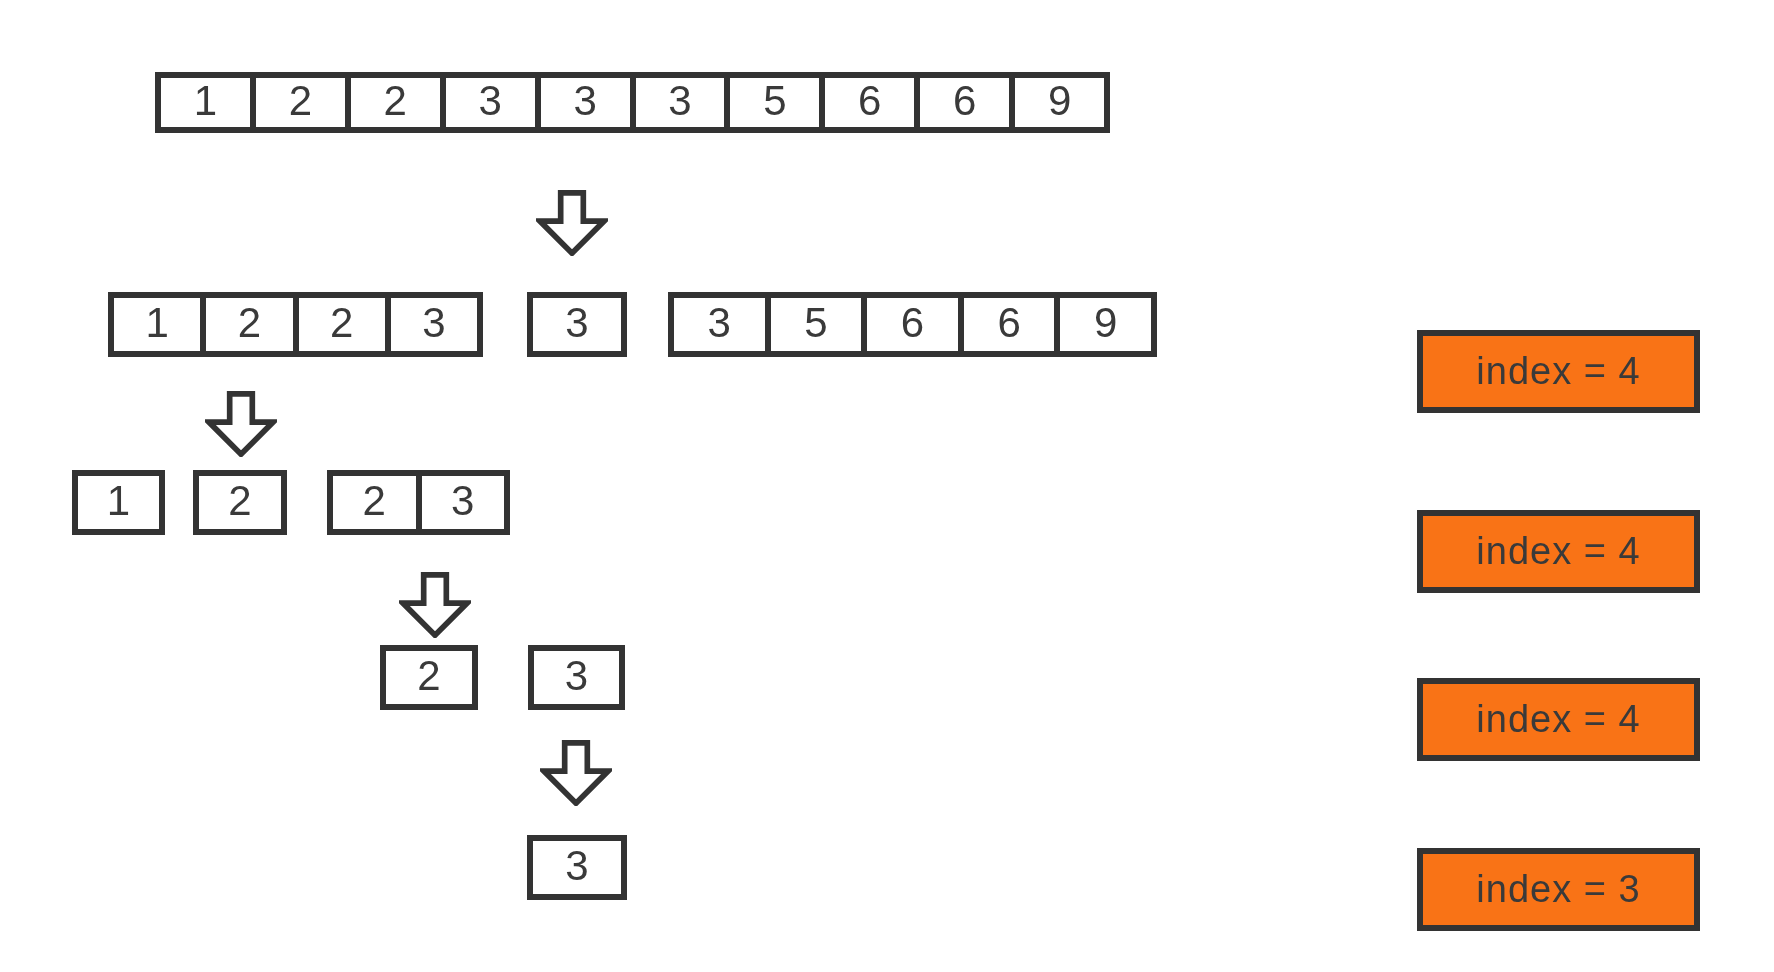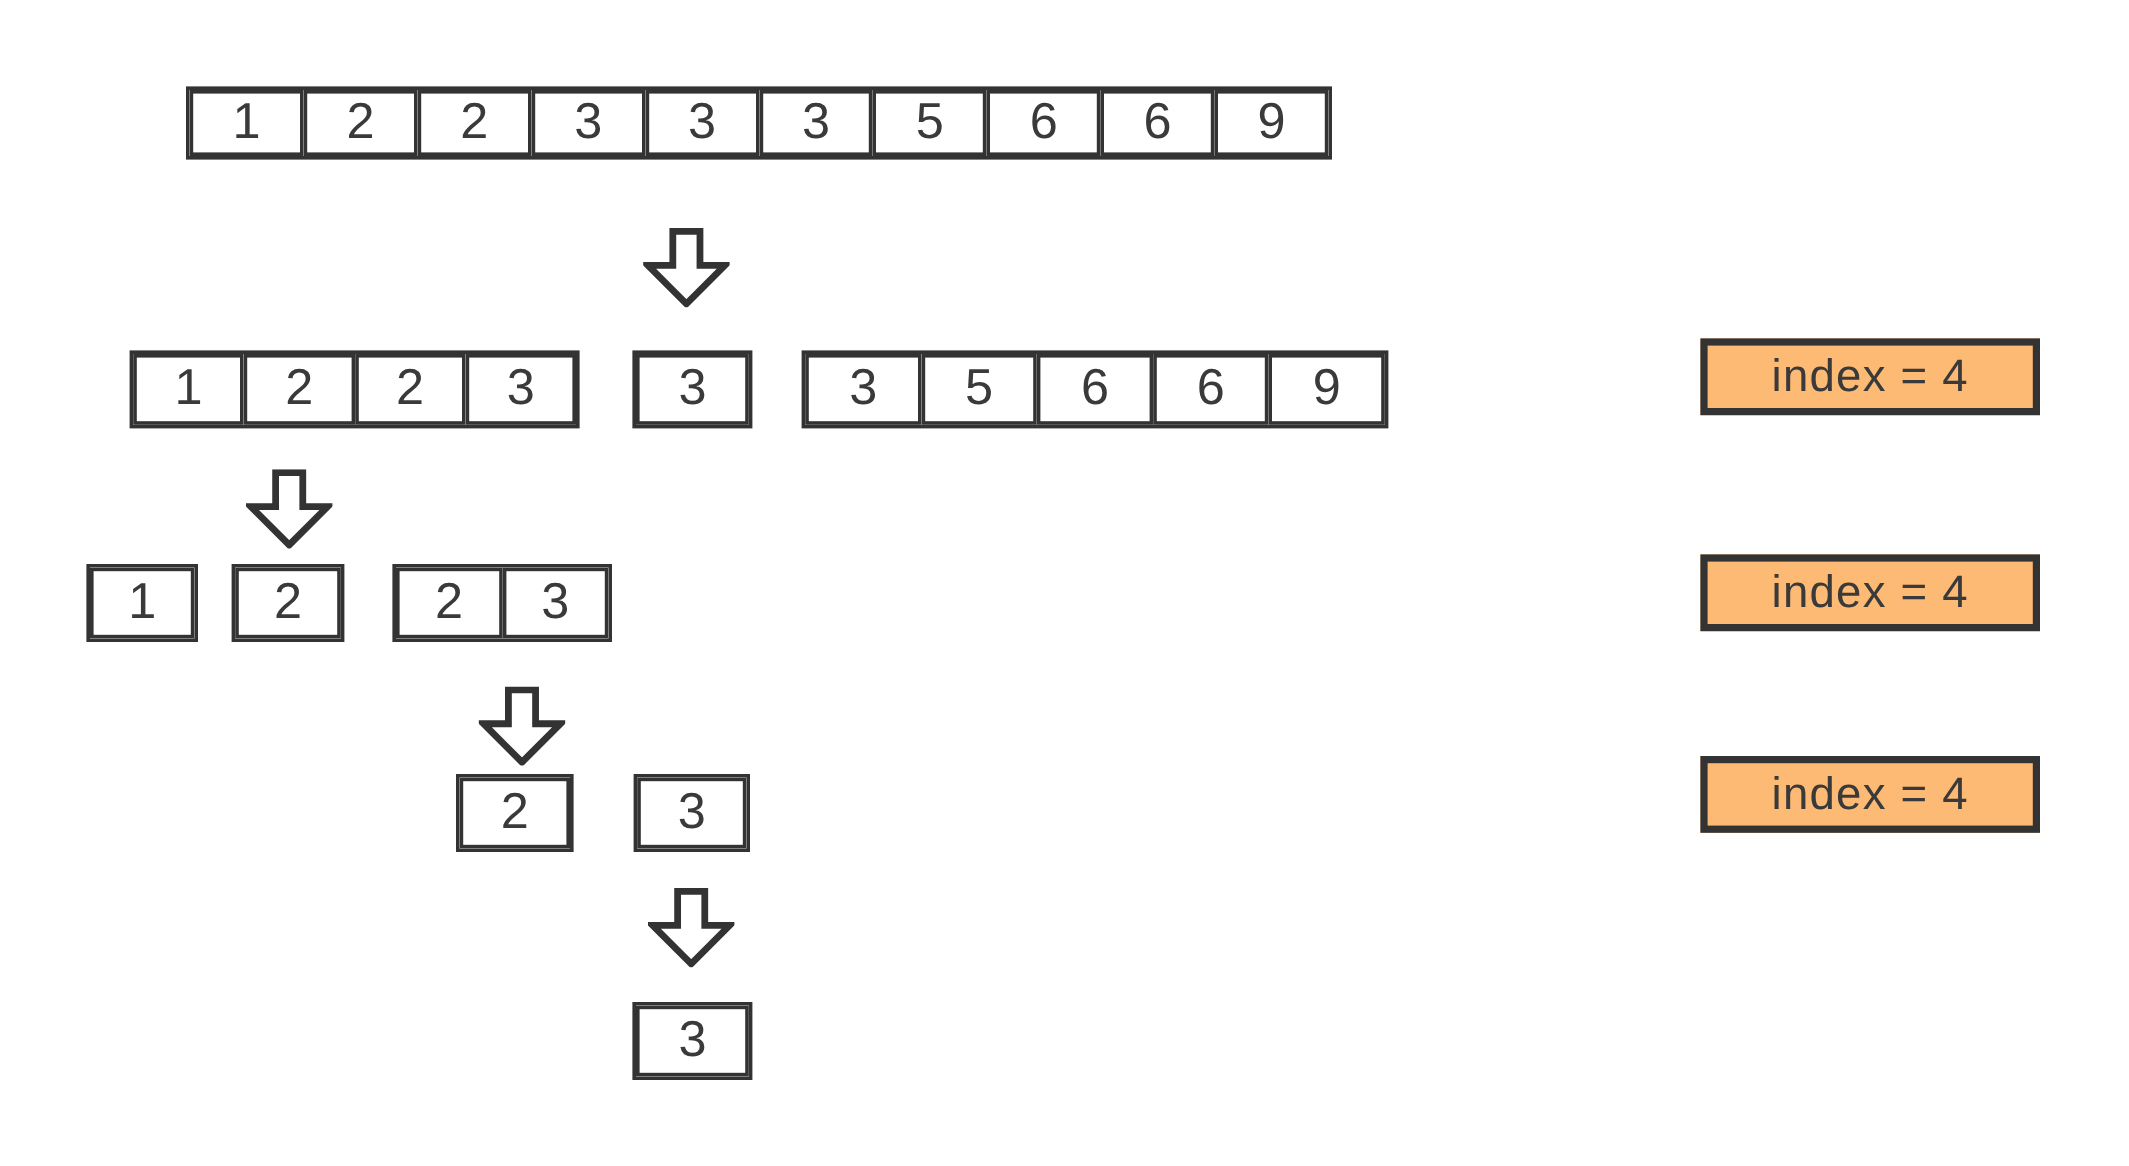--- a/index.html
+++ b/index.html
@@ -32,26 +32,27 @@
     line-height: 1;
     color: #3a3a3a;
     padding-bottom: 4px;
   }
 
   .arrow { position: absolute; }
 
   .idx {
     position: absolute;
     width: 283px;
-    height: 64px;
+    height: 83px;
     border: 6px solid #333333;
-    background: #fdba74;
+    background: #f97316;
     display: flex;
     align-items: center;
     justify-content: center;
+    margin-top: 48px;
   }
   .idx span {
     font-size: 38px;
     color: #3a3a3a;
     letter-spacing: 1px;
   }
 </style>
 </head>
 <body>
 
@@ -135,14 +136,17 @@
   </div>
 
   <svg class="arrow" style="left:540px; top:740px;" width="72" height="66" viewBox="0 0 76 70">
     <polygon points="26,3 50,3 50,33 72,33 38,67 4,33 26,33" fill="#ffffff" stroke="#333333" stroke-width="6" stroke-linejoin="miter"></polygon>
   </svg>
 
   <div class="arr" style="left:527px; top:835px; width:100px; height:65px;">
     <span class="cell">3</span>
   </div>
 
+  <div class="idx" style="left:1417px; top:800px;">
+    <span>index = 3</span>
+  </div>
 
 </div>
 
 </body></html>

